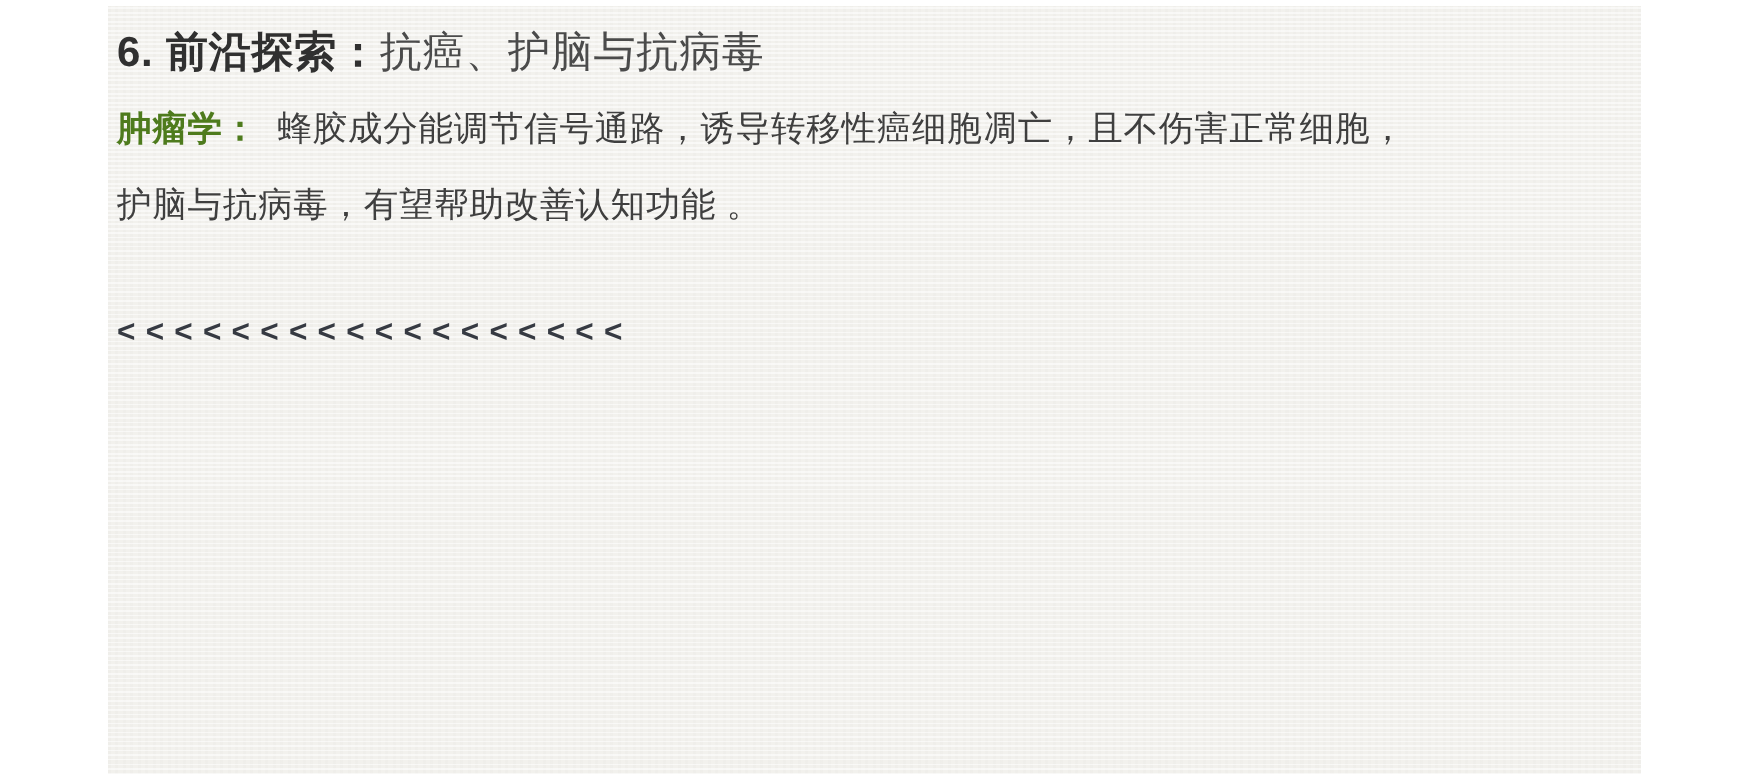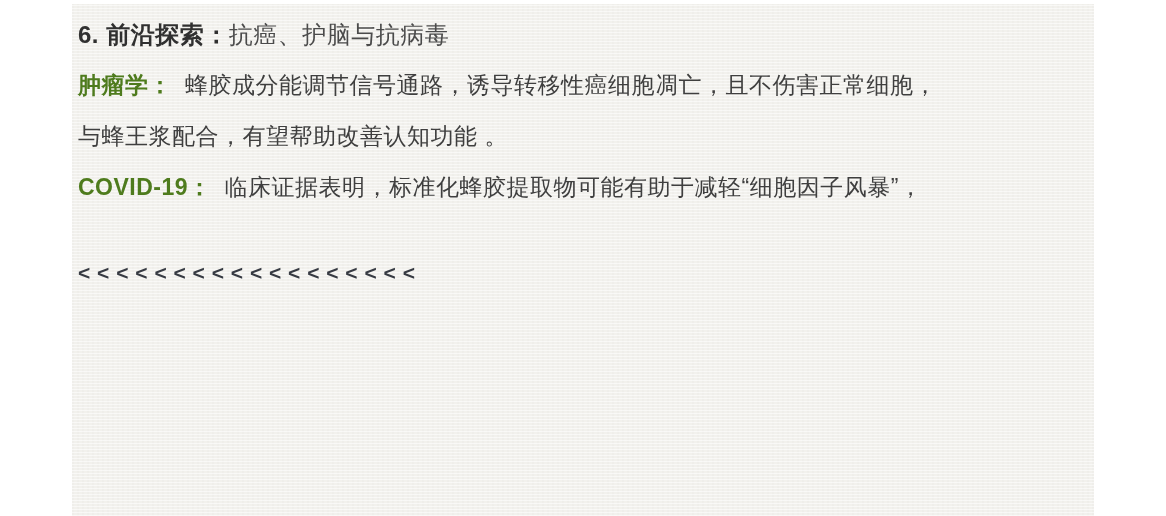--- a/index.html
+++ b/index.html
@@ -14,21 +14,21 @@
     position: absolute;
     left: 72px; top: 4px;
     width: 1022px; height: 512px;
     background-color: #f2f1ed;
     background-image:
       repeating-linear-gradient(0deg, rgba(255,255,255,0.55) 0 1px, rgba(0,0,0,0) 1px 3px),
       repeating-linear-gradient(90deg, rgba(0,0,0,0.012) 0 2px, rgba(0,0,0,0) 2px 5px);
     padding: 8px 8px 0 6px;
   }
   .heading {
-    font-size: 24px;
+    font-size: 28px;
     line-height: 45px;
     margin-bottom: 6px;
     letter-spacing: 0.5px;
     white-space: nowrap;
   }
   .heading .h-prefix { font-weight: 700; color: #303030; }
   .heading .h-rest   { font-weight: 400; color: #4b4b4b; }
   .para { margin-bottom: 6px; }
   .line {
     font-size: 23px;
@@ -62,25 +62,22 @@
       <span class="h-prefix">6. 前沿探索：</span><span class="h-rest">抗癌、护脑与抗病毒</span>
     </div>
 
     <div class="para">
       <div class="line">
         <span class="topic-label">肿瘤学：</span><span>蜂胶成分能调节信号通路，诱导转移性癌细胞凋亡，且不伤害正常细胞，</span>
       </div>
     </div>
 
     <div class="para">
-      <div class="line">与蜂王浆配合，有望帮助改善认知功能 。</div>
+      <div class="line">护脑与抗病毒，有望帮助改善认知功能 。</div>
     </div>
 
     <div class="para">
-      <div class="line">
-        <span class="topic-label">COVID-19：</span><span>临床证据表明，标准化蜂胶提取物可能有助于减轻“细胞因子风暴”，</span>
-      </div>
     </div>
 
     <div class="footer-marks">&lt; &lt; &lt; &lt; &lt; &lt; &lt; &lt; &lt; &lt; &lt; &lt; &lt; &lt; &lt; &lt; &lt; &lt;</div>
 
   </div>
 </div>
 
 </body></html>

